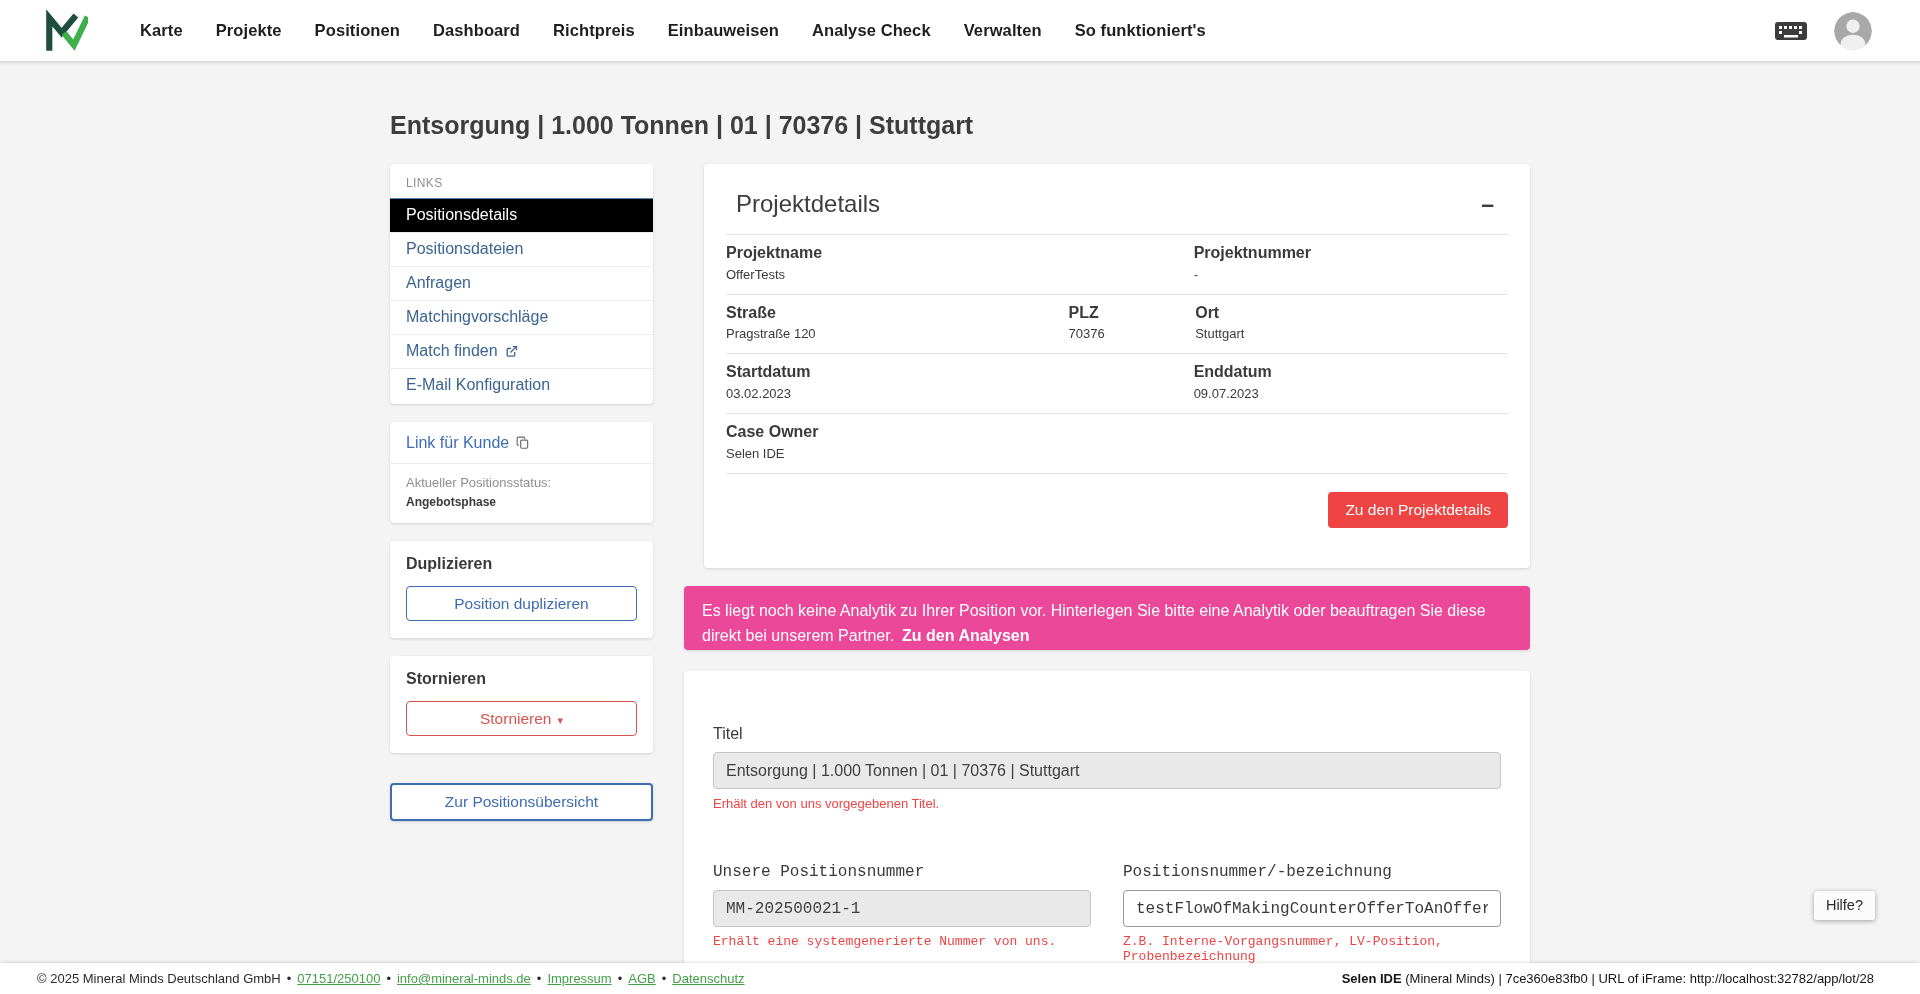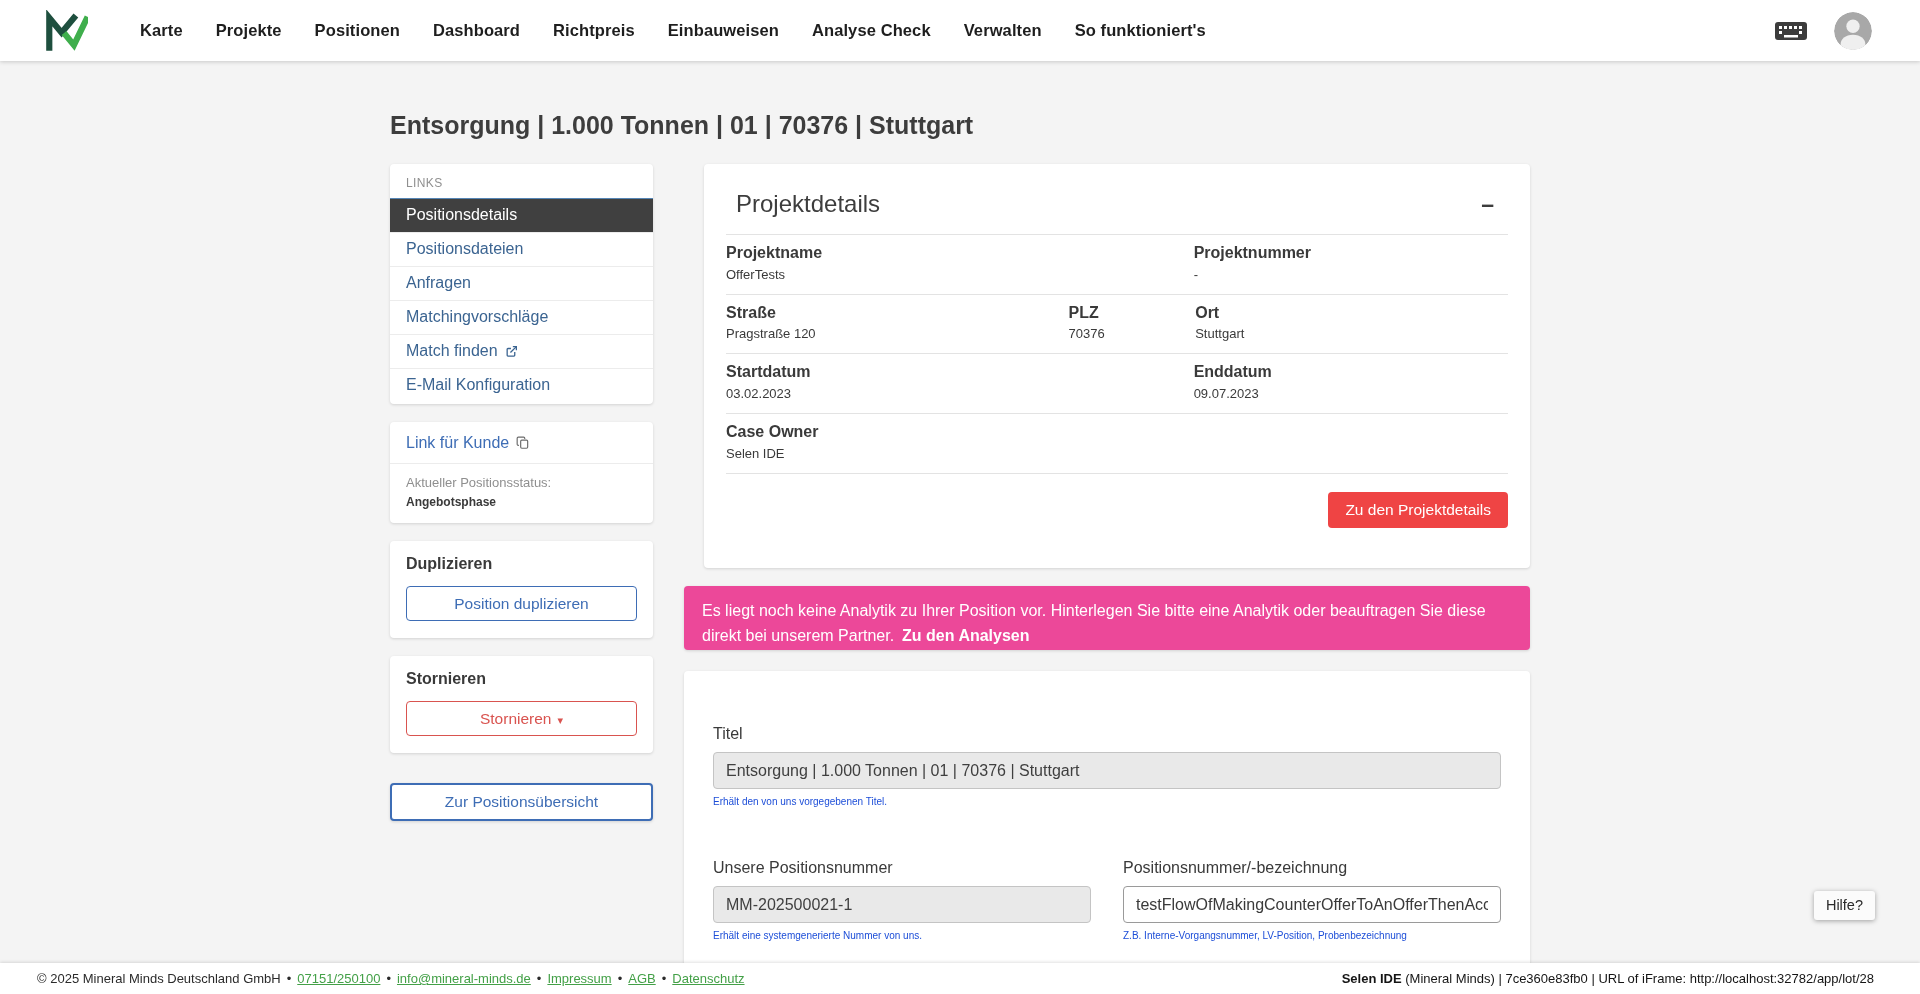--- a/index.html
+++ b/index.html
@@ -32,21 +32,21 @@
   .page-title { font-size:25px; font-weight:600; color:#3d3d3d; margin-bottom:24px; }
   .layout { display:flex; gap:31px; align-items:flex-start; }
   .sidebar { width:263px; flex:none; }
   .main { flex:1; min-width:0; }
   .card { background:#fff; border-radius:4px; box-shadow:0 1px 3px rgba(0,0,0,.14); }
 
   
   .links-card { margin-bottom:18px; overflow:hidden; padding-bottom:2px; }
   .links-header { font-size:12px; color:#8f8f8f; padding:12px 16px 8px; letter-spacing:.4px; }
   .side-item { display:flex; align-items:center; gap:7px; padding:7px 16px 8px; font-size:16px; color:#3b6491; border-top:1px solid #ececec; }
-  .side-item.active { background:#404040; color:#fff; border-top-color:#5585b5; }
+  .side-item.active { background:#000000; color:#fff; border-top-color:#5585b5; }
   .ext-icon { display:inline-flex; color:#3b6491; }
 
   .status-card { margin-bottom:18px; }
   .kunde-link-row { padding:12px 16px 11px; border-bottom:1px solid #ececec; }
   .kunde-link { color:#3e6db5; font-size:16px; display:inline-flex; align-items:center; gap:7px; }
   .copy-icon { display:inline-flex; color:#6b6b6b; }
   .status-block { padding:11px 16px 14px; }
   .status-label { font-size:13px; color:#8f8f8f; margin-bottom:5px; }
   .status-value { font-size:12px; font-weight:700; color:#3a3a3a; }
 
@@ -95,22 +95,22 @@
   
   .form-card { padding:26px 29px 46px; }
   .fgroup { margin-bottom:24px; }
   .flabel { display:block; font-size:16px; color:#3a3a3a; margin-bottom:9px;margin-top:28px; }
   .req { color:#d32f2f; margin-left:3px; }
   .finput {
     width:100%; height:37px; border:1px solid #9a9a9a; border-radius:4px;
     padding:0 12px; font-size:16px; color:#3a3a3a; background:#fff; font-family:inherit;
   }
   .finput[disabled] { background:#e9e9e9; border-color:#c4c4c4; color:#3f3f3f; }
-  .fhelper { font-size:10px; color:#1d4ed8; margin-top:7px; }
-  .frow { display:grid; grid-template-columns:1fr 1fr; gap:32px; }
+  .fhelper { font-size:13px; color:#ef4444; margin-top:7px; }
+  .frow { display:grid; grid-template-columns:1fr 1fr; gap:32px;font-family:Liberation Mono, monospace; }
   .fselect { position:relative; line-height:35px; padding-right:30px; overflow:hidden; white-space:nowrap; }
   .fselect .caret-down { position:absolute; right:11px; top:0; color:#5a5a5a; font-size:12px; }
 
   
   .help-btn {
     position:fixed; right:45px; bottom:74px; z-index:15;
     background:#fbfbfb; border:none; border-radius:3px;
     box-shadow:0 1px 5px rgba(0,0,0,.35);
     padding:6px 12px 7px; font-size:14.5px; color:#2b2b2b;
   }

